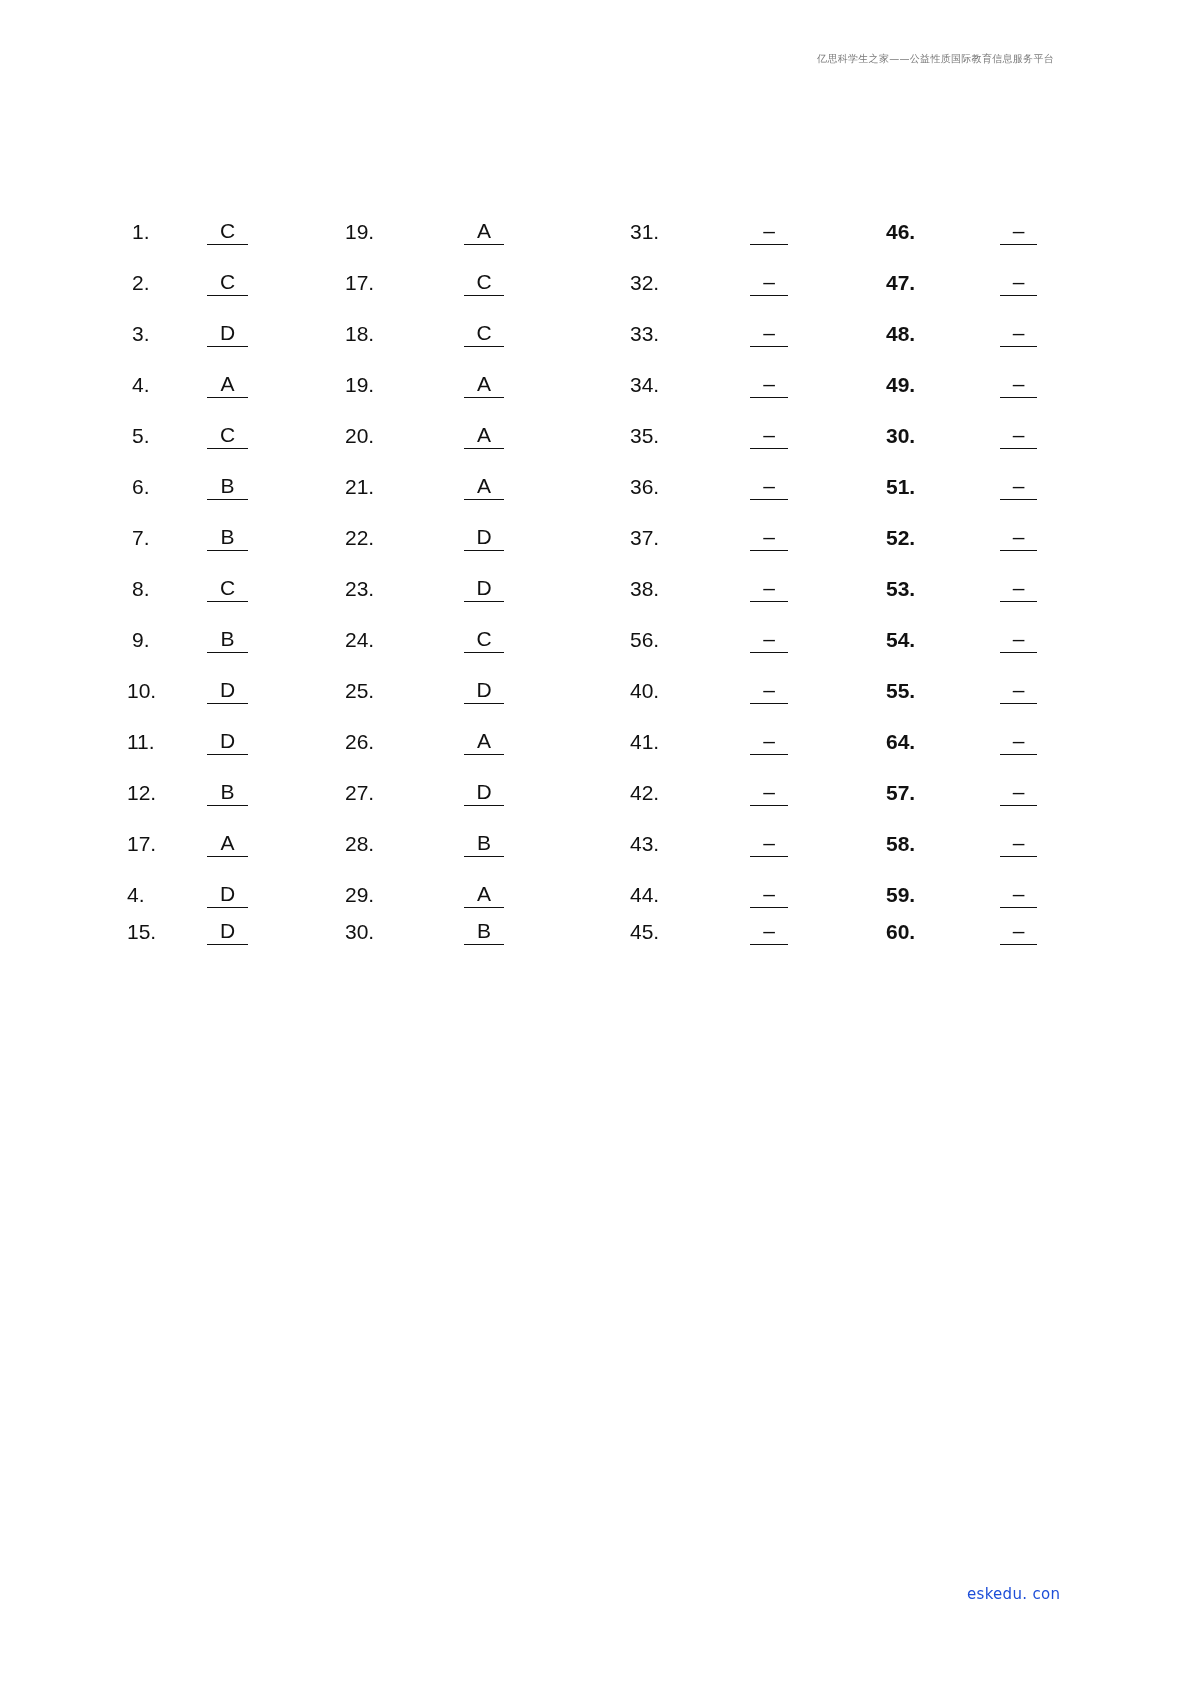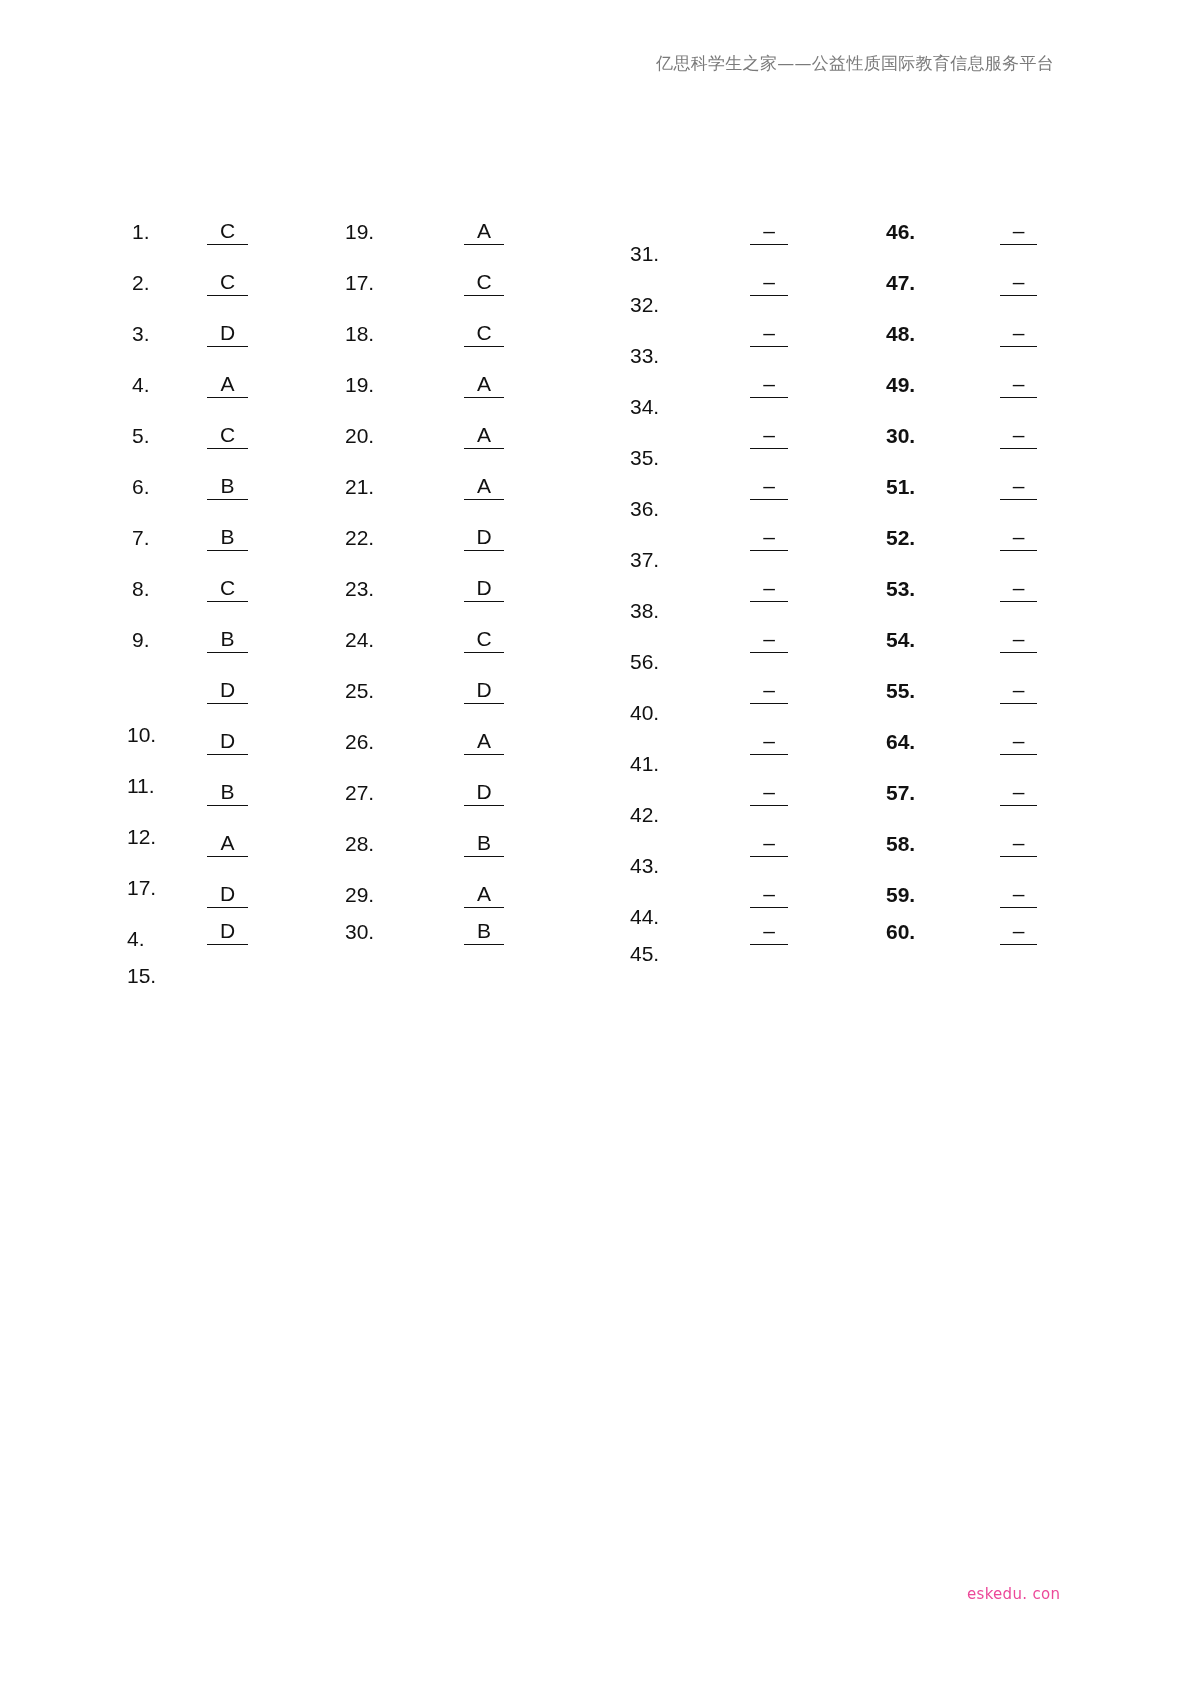--- a/index.html
+++ b/index.html
@@ -1,28 +1,28 @@
 <!DOCTYPE html>
 <html><head>
   <meta charset="utf-8">
   <style>
     html, body { margin:0; padding:0; background:#ffffff; }
     body { width:1191px; height:1685px; position:relative; overflow:hidden; font-family:"Liberation Sans", sans-serif; color:#111; }
-    .header { position:absolute; top:52px; right:137px; font-size:17px; color:#7a7a7a; font-family:"DejaVu Sans", sans-serif; letter-spacing:0.3px; }
-    .footer { position:absolute; top:1585px; left:967px; font-size:15px; color:#ec4899; font-family:"DejaVu Sans", sans-serif; letter-spacing:0.3px; }
+    .header { position:absolute; top:52px; right:137px; font-size:10px; color:#7a7a7a; font-family:"DejaVu Sans", sans-serif; letter-spacing:0.3px; }
+    .footer { position:absolute; top:1585px; left:967px; font-size:15px; color:#1d4ed8; font-family:"DejaVu Sans", sans-serif; letter-spacing:0.3px; }
     .grid { position:absolute; top:218px; left:0; width:1191px; }
     .row { position:absolute; left:0; width:1191px; height:51px; }
     .cell { position:absolute; top:0; font-size:21px; line-height:28px; }
     .num { text-align:left; }
     .ans { text-align:center; border-bottom:1.6px solid #111; height:26px; line-height:26px; }
     .c0n { left:132px; } .c0a { left:207px; width:41px; }
     .c1n { left:345px; } .c1a { left:464px; width:40px; }
-    .c2n { left:630px;margin-top:22px; } .c2a { left:750px; width:38px; }
+    .c2n { left:630px; } .c2a { left:750px; width:38px; }
     .c3n { left:886px;font-weight:bold; } .c3a { left:1000px; width:37px; }
-    .c0n.wide { left:127px;margin-top:44px; }
+    .c0n.wide { left:127px; }
   </style>
 </head>
 <body>
 
 <div class="header">亿思科学生之家——公益性质国际教育信息服务平台</div>
 
 <div class="grid">
   <div class="row" style="top:0px">
     <span class="cell num c0n">1.</span>
     <span class="cell ans c0a">C</span>

